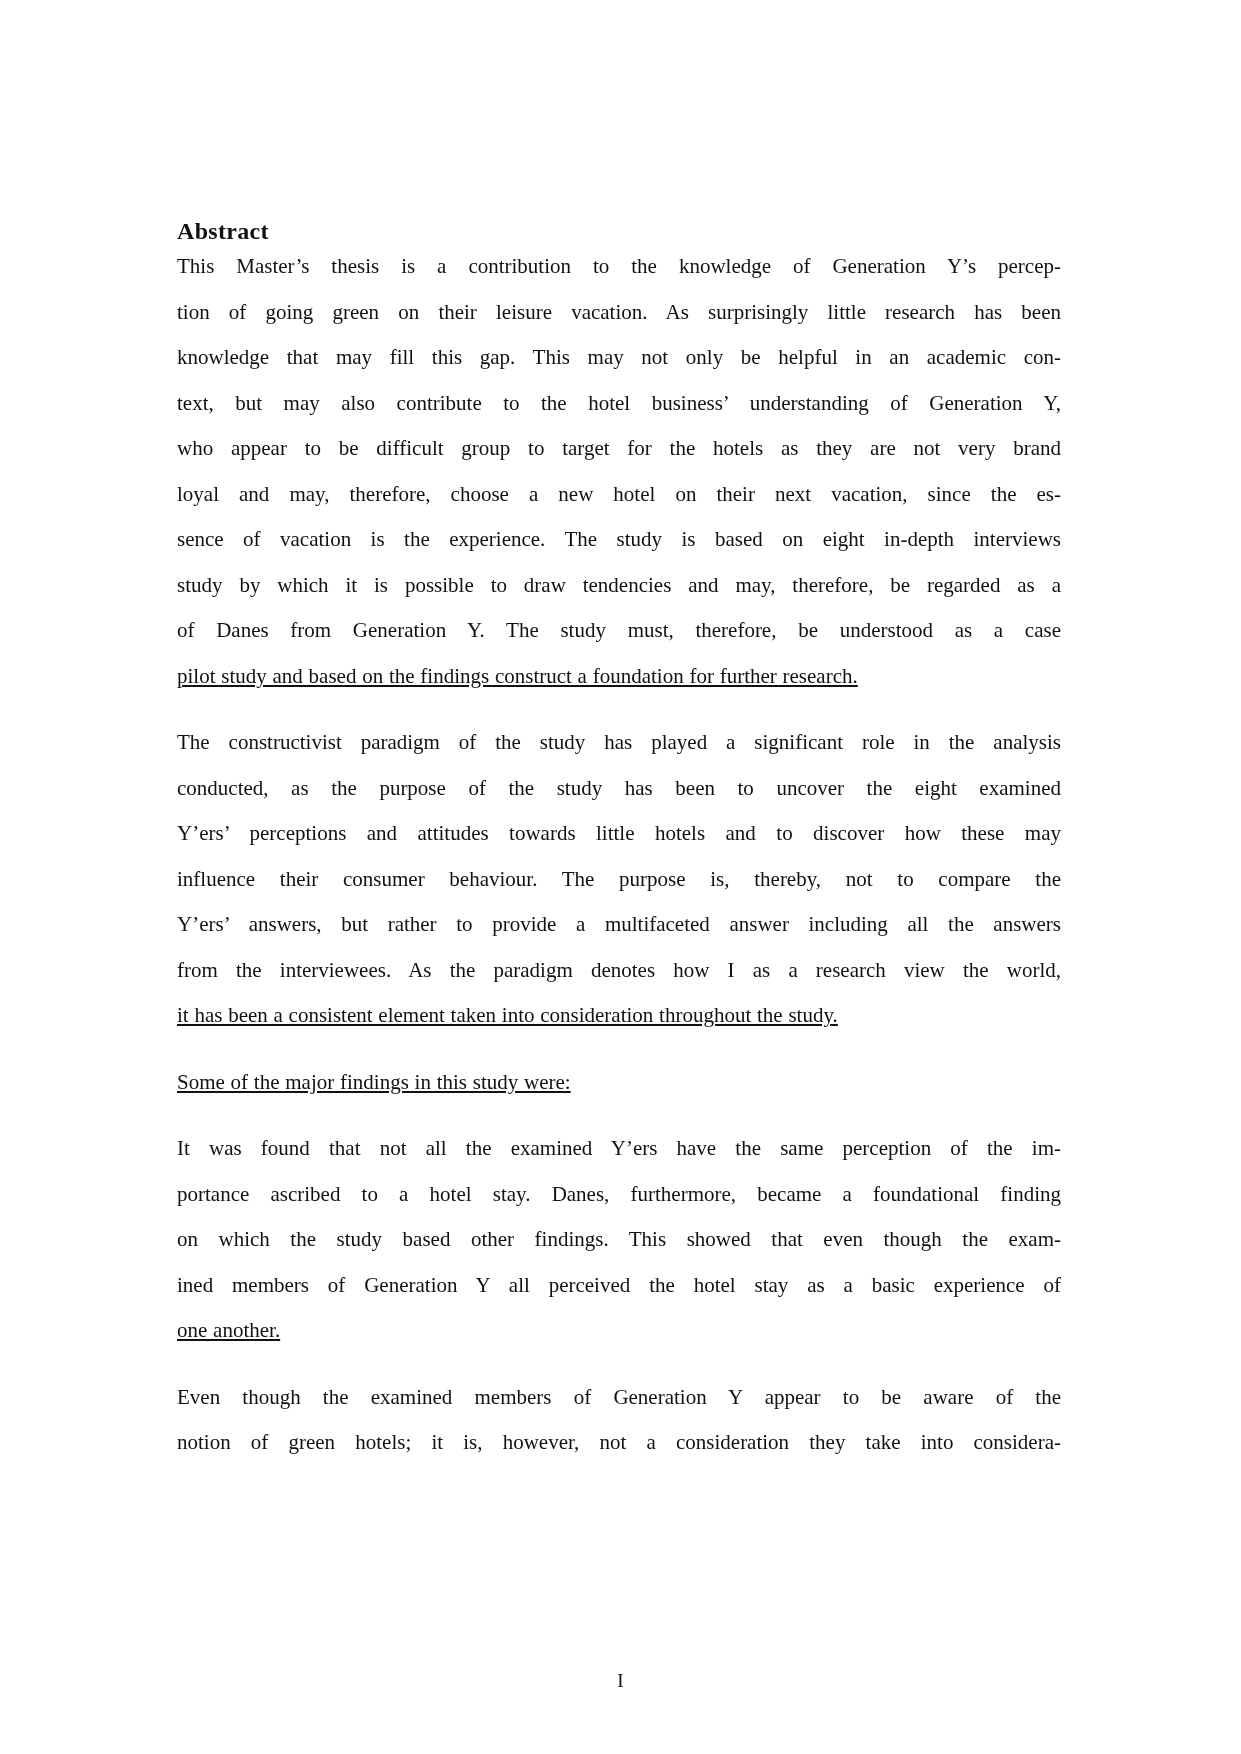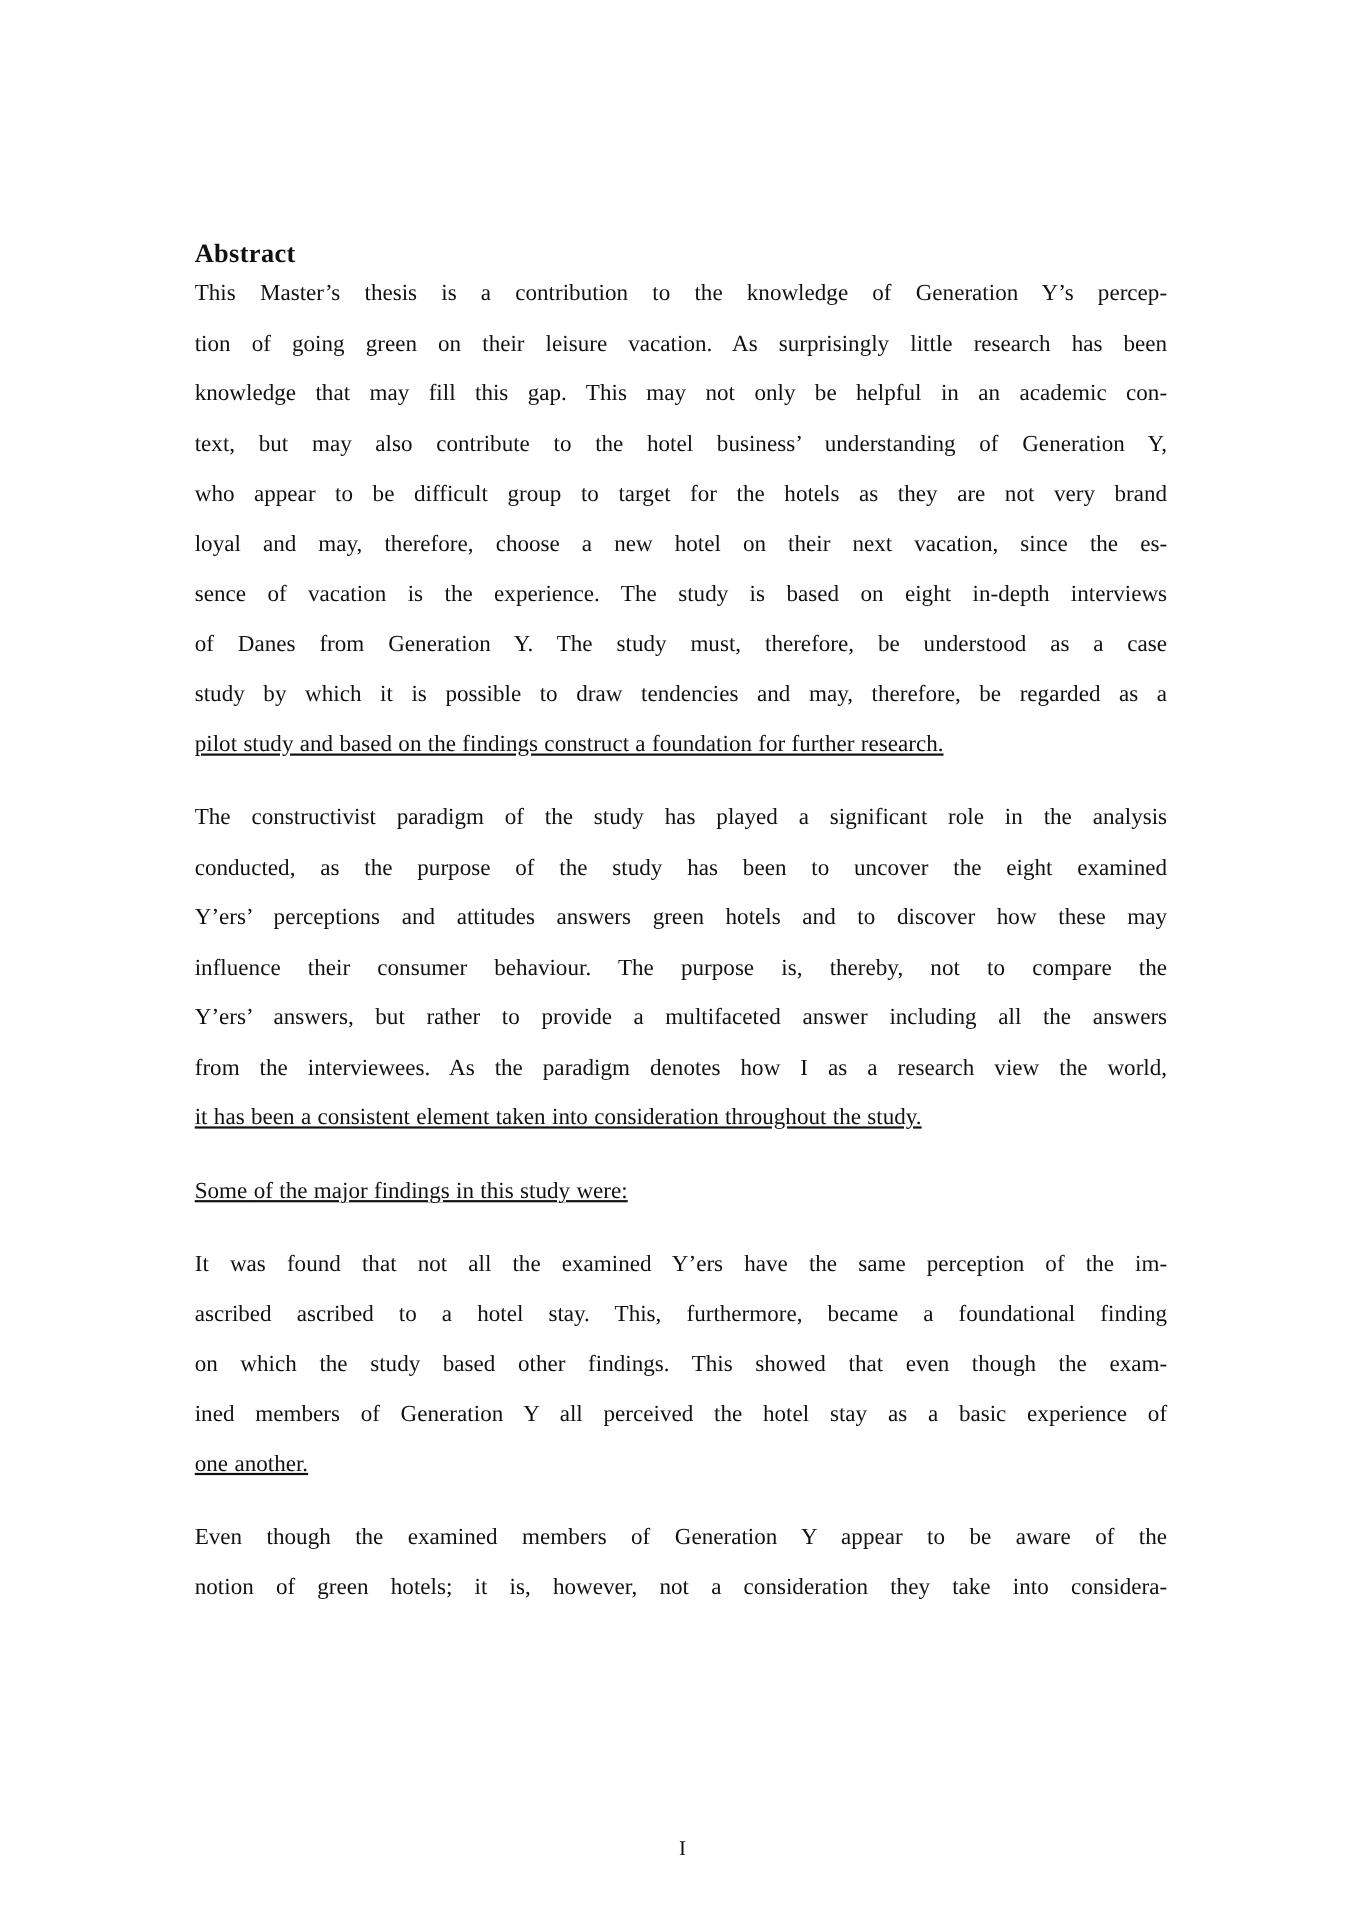--- a/index.html
+++ b/index.html
@@ -67,39 +67,39 @@
     <h1 class="heading">Abstract</h1>
     <div class="body">
         <div class="paragraph">
           <div class="line">This Master’s thesis is a contribution to the knowledge of Generation Y’s percep-</div>
           <div class="line">tion of going green on their leisure vacation. As surprisingly little research has been</div>
           <div class="line">knowledge that may fill this gap. This may not only be helpful in an academic con-</div>
           <div class="line">text, but may also contribute to the hotel business’ understanding of Generation Y,</div>
           <div class="line">who appear to be difficult group to target for the hotels as they are not very brand</div>
           <div class="line">loyal and may, therefore, choose a new hotel on their next vacation, since the es-</div>
           <div class="line">sence of vacation is the experience. The study is based on eight in-depth interviews</div>
+          <div class="line">study by which it is possible to draw tendencies and may, therefore, be regarded as a</div>
           <div class="line">of Danes from Generation Y. The study must, therefore, be understood as a case</div>
-          <div class="line">study by which it is possible to draw tendencies and may, therefore, be regarded as a</div>
           <div class="line last">pilot study and based on the findings construct a foundation for further research.</div>
         </div>
         <div class="paragraph">
           <div class="line">The constructivist paradigm of the study has played a significant role in the analysis</div>
           <div class="line">conducted, as the purpose of the study has been to uncover the eight examined</div>
-          <div class="line">Y’ers’ perceptions and attitudes answers green hotels and to discover how these may</div>
+          <div class="line">Y’ers’ perceptions and attitudes towards little hotels and to discover how these may</div>
           <div class="line">influence their consumer behaviour. The purpose is, thereby, not to compare the</div>
           <div class="line">Y’ers’ answers, but rather to provide a multifaceted answer including all the answers</div>
           <div class="line">from the interviewees. As the paradigm denotes how I as a research view the world,</div>
           <div class="line last">it has been a consistent element taken into consideration throughout the study.</div>
         </div>
         <div class="paragraph">
           <div class="line last">Some of the major findings in this study were:</div>
         </div>
         <div class="paragraph">
           <div class="line">It was found that not all the examined Y’ers have the same perception of the im-</div>
-          <div class="line">ascribed ascribed to a hotel stay. This, furthermore, became a foundational finding</div>
+          <div class="line">portance ascribed to a hotel stay. Danes, furthermore, became a foundational finding</div>
           <div class="line">on which the study based other findings. This showed that even though the exam-</div>
           <div class="line">ined members of Generation Y all perceived the hotel stay as a basic experience of</div>
           <div class="line last">one another.</div>
         </div>
         <div class="paragraph">
           <div class="line">Even though the examined members of Generation Y appear to be aware of the</div>
           <div class="line">notion of green hotels; it is, however, not a consideration they take into considera-</div>
         </div>
       </div>
   </div>

